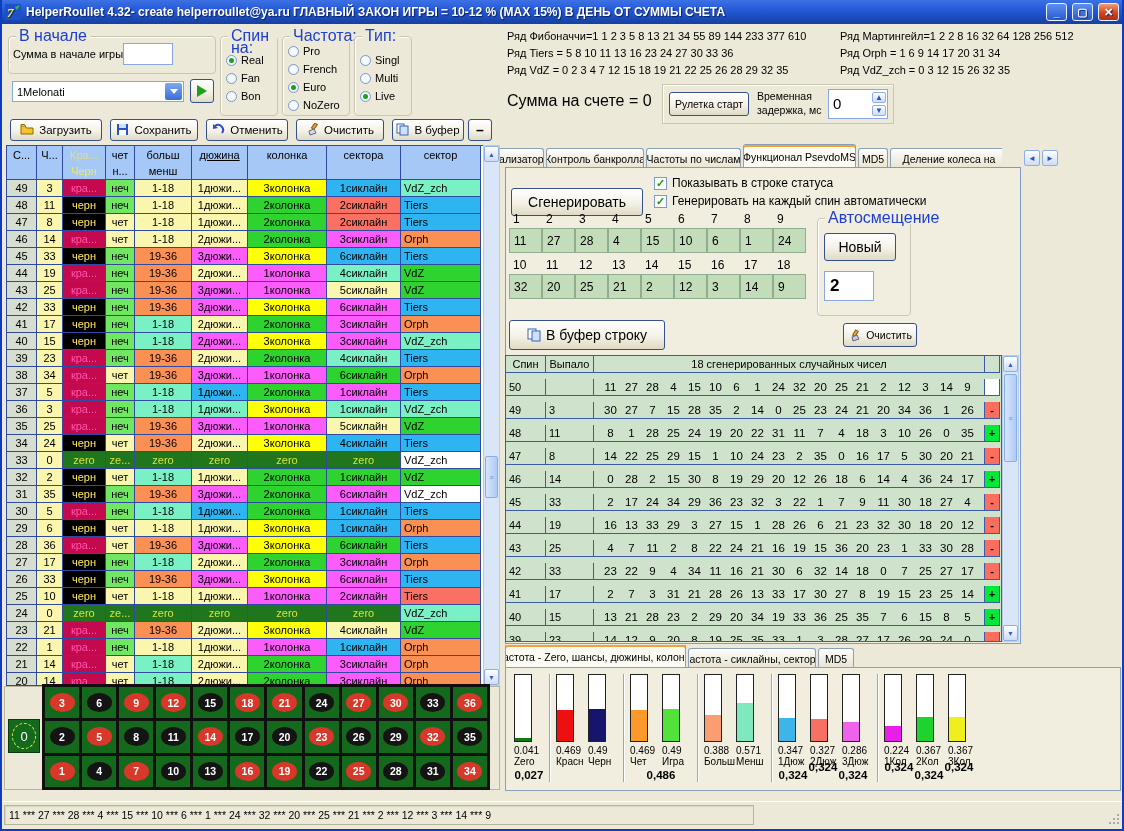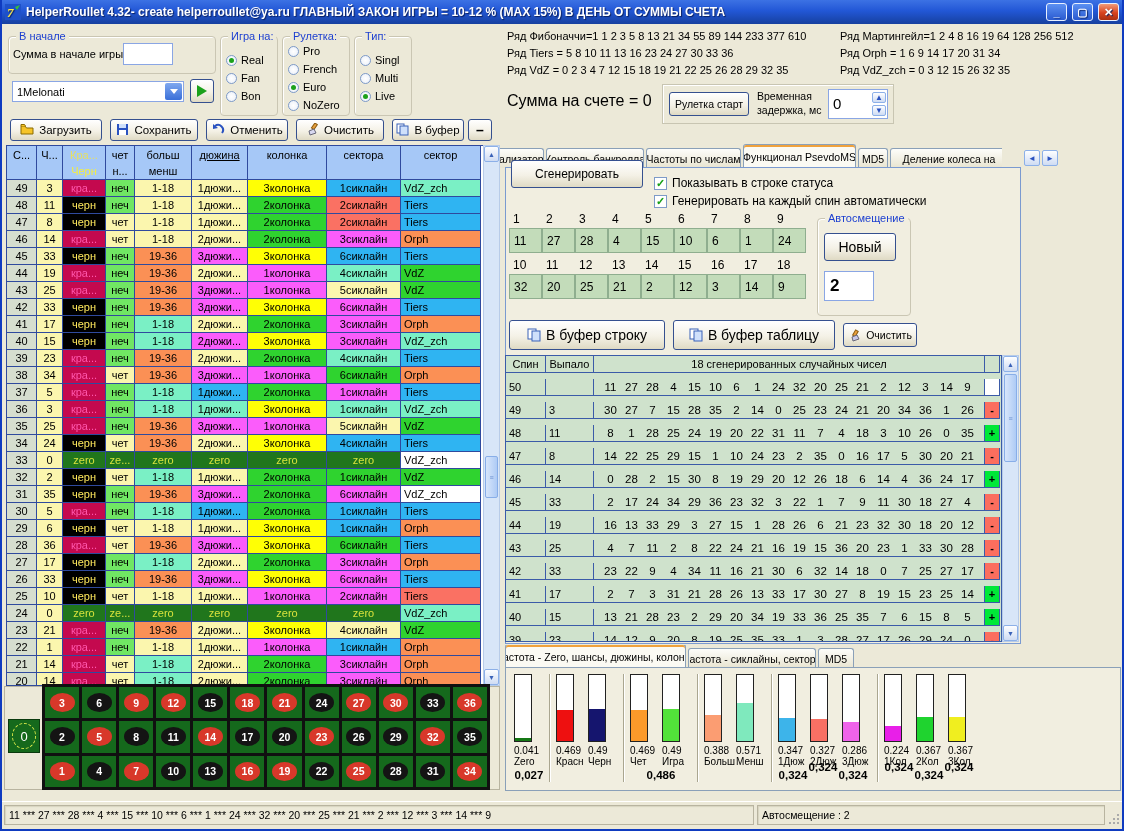--- a/index.html
+++ b/index.html
@@ -6,21 +6,21 @@
 body{background:#9db8dd;font-family:"Liberation Sans",sans-serif}
 .win{position:relative;width:1124px;height:831px;margin:0 auto;background:#ece9d8;border:2px solid #0f3bc0;border-top:none;overflow:hidden;font-size:11px;color:#000}
 
 .tb{position:absolute;left:-2px;top:0;width:1124px;height:24px;background:linear-gradient(180deg,#3c72e4 0%,#2257d6 45%,#16409f 100%);display:flex;align-items:center;gap:5px;padding:0 5px;color:#fff;font-weight:bold;font-size:12px;text-shadow:1px 1px 1px #0a2060;white-space:nowrap;overflow:hidden}
 .tb .sp{flex:1}
 .tbtn{width:21px;height:18px;border:1px solid #e8f0ff;border-radius:3px;display:flex;align-items:center;justify-content:center;font-size:11px;font-weight:bold;color:#fff;background:linear-gradient(#5b90f2,#2a5ad0);flex:0 0 auto}
 .tbtn.close{background:linear-gradient(#f5a férfi 0,#d8431f)}
 .tbtn.close{background:linear-gradient(#f29b78,#d8431f 55%,#aa3012);margin-right:0}
 
 .gbox{position:absolute;border:1px solid #cac6b3;border-radius:4px;box-shadow:inset 1px 1px 0 #fff}
-.gcap{position:absolute;top:-7px;left:7px;background:#ece9d8;padding:0 3px;color:#1c3fd0;font-size:11px;line-height:12px}
+.gcap{position:absolute;top:-7px;left:7px;background:#ece9d8;padding:0 3px;color:#1c3fd0;font-size:16px;line-height:12px}
 .btn{background:linear-gradient(#ffffff,#f4f1e6 55%,#dfdac4);border:1px solid #35508f;border-radius:3px;display:flex;align-items:center;justify-content:center;gap:5px;cursor:default}
 .inp{background:#fff;border:1px solid #8aa6e4}
 .radio{width:11px;height:11px;border:1px solid #7d9ac8;border-radius:50%;background:radial-gradient(#fff,#e8eef8);position:relative;flex:0 0 auto}
 .radio.on:after{content:"";position:absolute;left:2px;top:2px;width:5px;height:5px;border-radius:50%;background:#1ba11b}
 .ritem{display:flex;align-items:center;gap:4px;font-size:11px}
 .chk{width:13px;height:13px;border:1px solid #7d9ac8;background:#fff;display:flex;align-items:center;justify-content:center;color:#18a018;font-weight:bold;font-size:11px;line-height:11px;flex:0 0 auto}
 .citem{display:flex;align-items:center;gap:5px;font-size:12px}
 
 .sbv{position:absolute;width:17px;background:#d8e6f8;border:1px solid #b8cce8}
 .sbtn{position:absolute;left:0;width:15px;height:16px;background:linear-gradient(#fdfeff,#cfdcf3);border:1px solid #8cb0e8;border-radius:2px;color:#3a62b8;font-size:7px;display:flex;align-items:center;justify-content:center}
@@ -102,36 +102,36 @@
     <div style="width:17px;height:17px;margin:1px;border-radius:2px;background:linear-gradient(#7fa8ef,#3a6fd8);display:flex;align-items:center;justify-content:center">
       <div style="width:0;height:0;border-left:4px solid transparent;border-right:4px solid transparent;border-top:5px solid #fff"></div>
     </div>
   </div>
   <div class="btn" style="position:absolute;left:188px;top:79px;width:24px;height:24px">
     <div style="width:0;height:0;border-top:6px solid transparent;border-bottom:6px solid transparent;border-left:10px solid #1ba11b"></div>
   </div>
 
   <div id="radio-groups">
       <div class="gbox" style="left: 218px; top: 36px; width: 58px; height: 80px;">
-        <span class="gcap">Игра на:</span>
+        <span class="gcap">Спин на:</span>
         <div class="ritem" style="position: absolute; left: 5px; top: 17px;">
           <span class="radio on"></span>
           <span>Real</span>
         </div>
         <div class="ritem" style="position: absolute; left: 5px; top: 35px;">
           <span class="radio"></span>
           <span>Fan</span>
         </div>
         <div class="ritem" style="position: absolute; left: 5px; top: 53px;">
           <span class="radio"></span>
           <span>Bon</span>
         </div>
       </div>
       <div class="gbox" style="left: 280px; top: 36px; width: 68px; height: 80px;">
-        <span class="gcap">Рулетка:</span>
+        <span class="gcap">Частота:</span>
         <div class="ritem" style="position: absolute; left: 5px; top: 8px;">
           <span class="radio"></span>
           <span>Pro</span>
         </div>
         <div class="ritem" style="position: absolute; left: 5px; top: 26px;">
           <span class="radio"></span>
           <span>French</span>
         </div>
         <div class="ritem" style="position: absolute; left: 5px; top: 44px;">
           <span class="radio on"></span>
@@ -195,21 +195,21 @@
             <rect x="4" y="3" width="8" height="9" fill="#cfe0fb" stroke="#3a62b8"></rect>
           </svg></span>
         <span>В буфер</span>
       </div>
     </div>
   <div class="btn" style="position:absolute;left:466px;top:119px;width:24px;height:22px;font-weight:bold;font-size:14px">–</div>
 
   <span class="lbl" style="left:505px;top:30px">Ряд Фибоначчи=1 1 2 3 5 8 13 21 34 55 89 144 233 377 610</span>
   <span class="lbl" style="left:505px;top:47px">Ряд Tiers = 5 8 10 11 13 16 23 24 27 30 33 36</span>
   <span class="lbl" style="left:505px;top:64px">Ряд VdZ = 0 2 3 4 7 12 15 18 19 21 22 25 26 28 29 32 35</span>
-  <span class="lbl" style="left:838px;top:30px">Ряд Мартингейл=1 2 4 8 16 19 64 128 256 512</span>
+  <span class="lbl" style="left:838px;top:30px">Ряд Мартингейл=1 2 2 8 16 32 64 128 256 512</span>
   <span class="lbl" style="left:838px;top:47px">Ряд Orph = 1 6 9 14 17 20 31 34</span>
   <span class="lbl" style="left:838px;top:64px">Ряд VdZ_zch = 0 3 12 15 26 32 35</span>
 
   <span class="lbl" style="left:505px;top:92px;font-size:16px">Сумма на счете = 0</span>
   <div style="position:absolute;left:660px;top:84px;width:232px;height:40px;border:1px solid #c8c5b2;box-shadow:inset 1px 1px 0 #fff">
     <div class="btn" style="position:absolute;left:6px;top:7px;width:80px;height:24px;font-size:10.5px">Рулетка старт</div>
     <span class="lbl" style="left:94px;top:5px;font-size:10.5px">Временная</span>
     <span class="lbl" style="left:94px;top:19px;font-size:10.5px">задержка, мс</span>
     <div class="inp" style="position:absolute;left:165px;top:4px;width:60px;height:30px;display:flex">
       <span style="flex:1;font-size:15px;padding:5px 0 0 4px">0</span>
@@ -225,21 +225,21 @@
       <div class="tab" style="width: 98px;">Контроль банкролла</div>
       <div class="tab" style="width: 95px;">Частоты по числам</div>
       <div class="tab active" style="width: 113px;">Функционал PsevdoMS</div>
       <div class="tab" style="width: 30px;">MD5</div>
       <div class="tab" style="width: 118px;">Деление колеса на</div>
     </div>
   <div class="arrbtn" style="position:absolute;left:1022px;top:150px">◄</div>
   <div class="arrbtn" style="position:absolute;left:1040px;top:150px">►</div>
   <div style="position:absolute;left:503px;top:167px;width:516px;height:477px;border:1px solid #7a9ad0;background:#f1eee0"></div>
 
-  <div class="btn" style="position:absolute;left:509px;top:160px;width:132px;height:28px;font-size:12px">Сгенерировать</div>
+  <div class="btn" style="position:absolute;left:509px;top:188px;width:132px;height:28px;font-size:14px">Сгенерировать</div>
   <div class="citem" style="position:absolute;left:652px;top:176px">
     <span class="chk">✓</span>
     <span>Показывать в строке статуса</span>
   </div>
   <div class="citem" style="position:absolute;left:652px;top:194px">
     <span class="chk">✓</span>
     <span>Генерировать на каждый спин автоматически</span>
   </div>
   <div id="gen-grid">
       <div class="nhead" style="left: 507px; top: 212px;">1</div>
@@ -286,27 +286,20 @@
     <input class="inp" style="position: absolute; left: 6px; top: 52px; width: 50px; height: 30px; font-size: 17px; font-weight: bold; padding-left: 5px; font-family: &quot;Liberation Sans&quot;, sans-serif;" value="2">
   </div>
 
   <div class="btn" style="position:absolute;left:507px;top:320px;width:156px;height:30px;font-size:14px">
     <svg width="14" height="14" viewBox="0 0 14 14">
         <rect x="1" y="1" width="8" height="10" fill="#fff" stroke="#3a62b8"></rect>
         <rect x="5" y="3" width="8" height="10" fill="#cfe0fb" stroke="#3a62b8"></rect>
       </svg>
     <span>В буфер строку</span>
   </div>
-  <div class="btn" style="position:absolute;left:671px;top:320px;width:162px;height:30px;font-size:14px">
-    <svg width="14" height="14" viewBox="0 0 14 14">
-        <rect x="1" y="1" width="8" height="10" fill="#fff" stroke="#3a62b8"></rect>
-        <rect x="5" y="3" width="8" height="10" fill="#cfe0fb" stroke="#3a62b8"></rect>
-      </svg>
-    <span>В буфер таблицу</span>
-  </div>
   <div class="btn" style="position:absolute;left:841px;top:323px;width:74px;height:24px;font-size:10.5px">
     <svg width="13" height="13" viewBox="0 0 13 13">
         <rect x="6" y="1" width="3" height="6" fill="#e8a03c" stroke="#8a5a10" transform="rotate(30 7 4)"></rect>
         <path d="M4 8 L9 6 L11 10 L5 12 Z" fill="#c8c8e8" stroke="#667"></path>
       </svg>
     <span>Очистить</span>
   </div>
 
   <div class="gt" id="gtable">
       <div class="grow hd">
@@ -1313,17 +1306,16 @@
       <div class="rcell">
         <div class="chip" style="background: rgb(20, 20, 20);">31</div>
       </div>
       <div class="rcell">
         <div class="chip" style="background: rgb(216, 56, 42);">34</div>
       </div>
     </div>
 
   <div class="status">
     <div class="pane" style="left:2px;width:750px">11 *** 27 *** 28 *** 4 *** 15 *** 10 *** 6 *** 1 *** 24 *** 32 *** 20 *** 25 *** 21 *** 2 *** 12 *** 3 *** 14 *** 9</div>
-    <div class="pane" style="left:755px;width:348px">Автосмещение : 2</div>
     <div class="grip"></div>
   </div>
 
 </div>
 
 </body></html>

